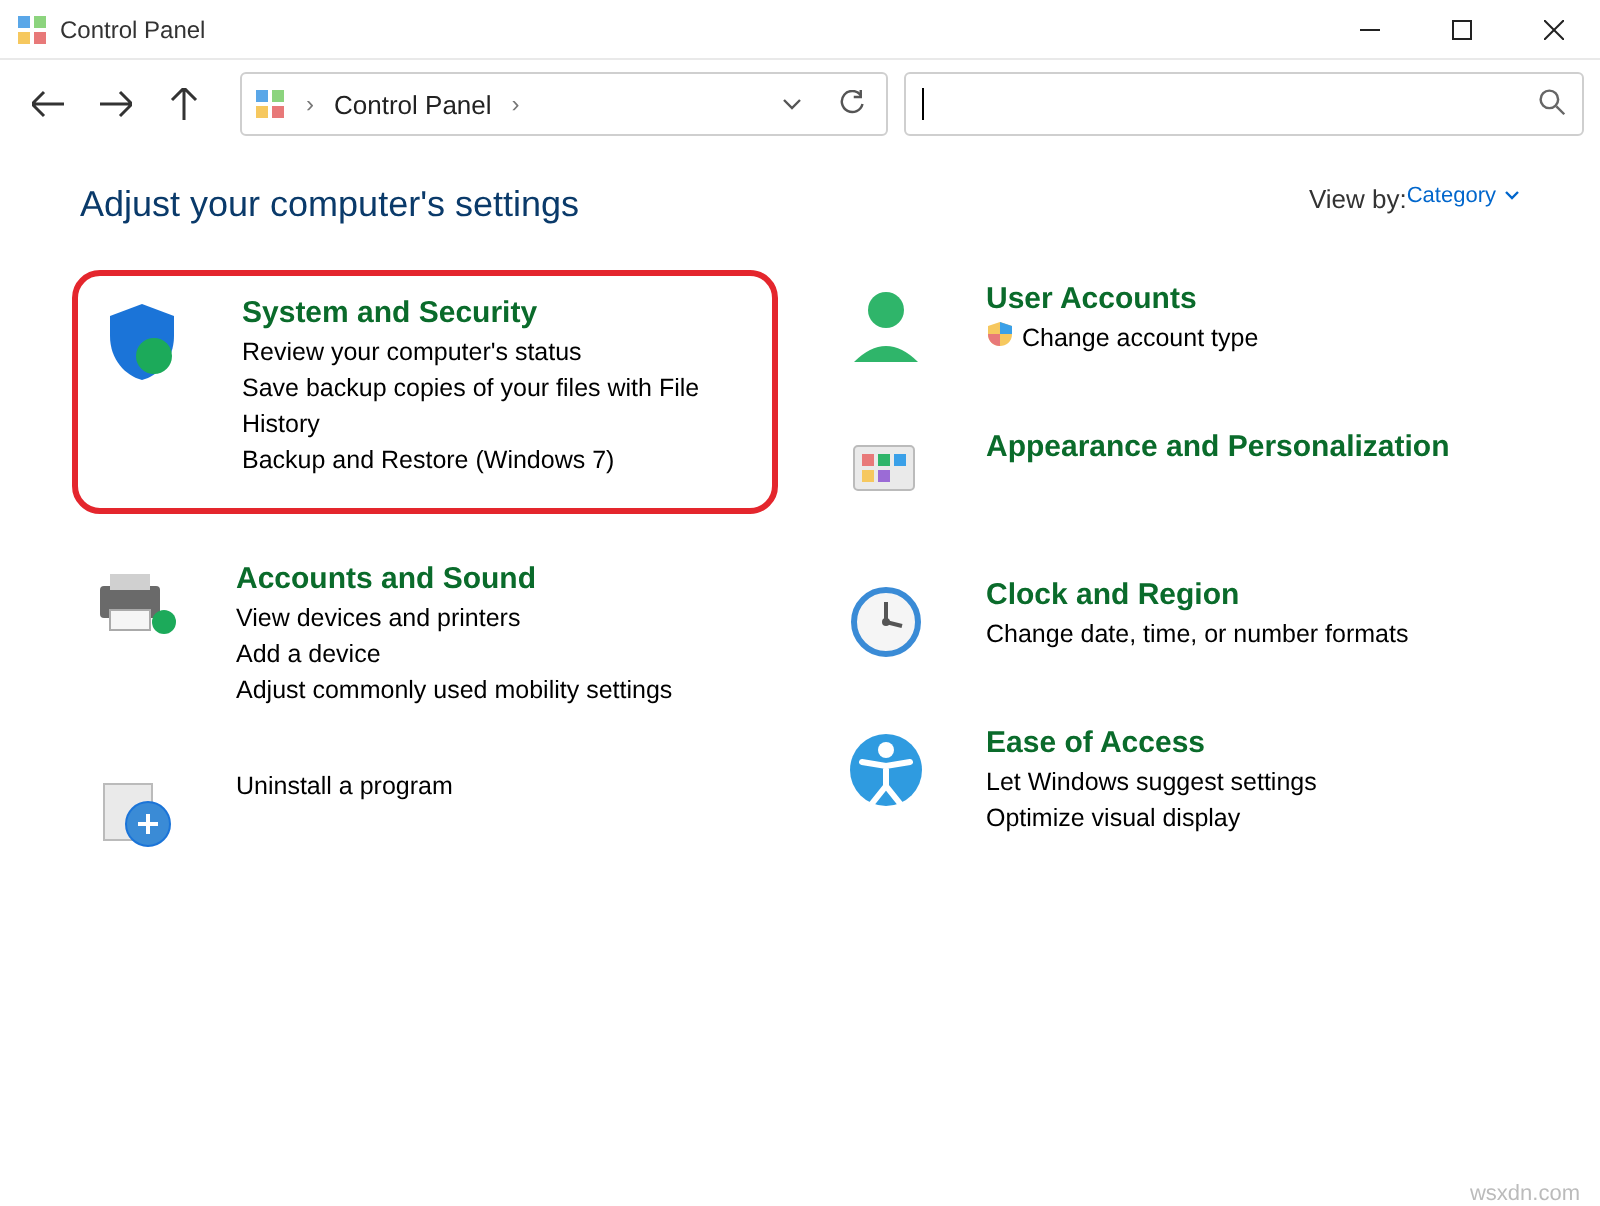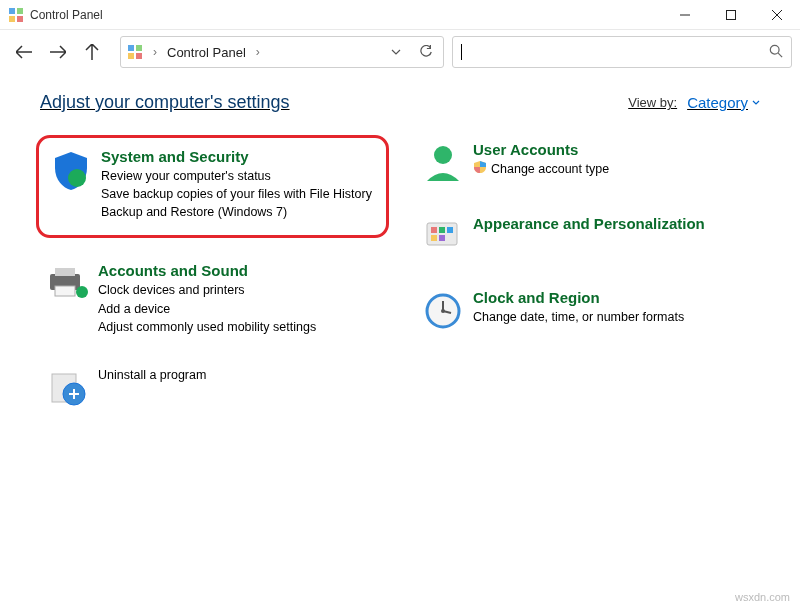--- a/index.html
+++ b/index.html
@@ -89,42 +89,41 @@
   .searchbox .cursor {
     width: 1px; height: 16px; background:#000;
   }
 
   
   .content {
     padding: 18px 40px 10px 40px;
   }
   .header-row {
     display:flex;
-    align-items:center;
+    align-items:flex-start;
     margin-bottom: 22px;
-    text-decoration: underline;
   }
   .heading {
     font-size: 18px;
     color: #0a3a6a;
     font-weight: 400;
   }
   .header-spacer { flex:1; }
-  .viewby-label { font-size: 13px; color: #333; margin-right: 10px; }
-  .viewby-val { color: #0066cc; font-size: 15px; display:flex; align-items:center; gap:4px; }
+  .viewby-label { font-size: 13px; color: #333; }
+  .viewby-val { color: #0066cc; font-size: 11px; display:flex; align-items:center; gap:4px; }
 
   .cols {
     display: flex;
     gap: 30px;
   }
   .col { flex: 1; }
 
   .cat {
     display: flex;
-    gap: 8px;
+    gap: 28px;
     margin-bottom: 18px;
     padding: 6px;
   }
   .cat.highlighted {
     border: 3px solid #e4262d;
     border-radius: 14px;
     padding: 10px 10px 14px 10px;
     margin-left: -4px;
     margin-right: -4px;
   }
@@ -281,21 +280,21 @@
         <div class="cat-icon">
           <svg width="44" height="44" viewBox="0 0 44 44">
             <rect x="4" y="12" width="30" height="16" rx="2" fill="#6a6a6a"></rect>
             <rect x="9" y="6" width="20" height="8" fill="#d0d0d0"></rect>
             <rect x="9" y="24" width="20" height="10" fill="#f5f5f5" stroke="#aaa"></rect>
             <circle cx="36" cy="30" r="6" fill="#1caa5a"></circle>
           </svg>
         </div>
         <div class="cat-body">
           <div class="cat-title">Accounts and Sound</div>
-          <a class="cat-link">Clock devices and printers</a>
+          <a class="cat-link">View devices and printers</a>
           <a class="cat-link">Add a device</a>
           <a class="cat-link">Adjust commonly used mobility settings</a>
         </div>
       </div>
 
       <div class="cat">
         <div class="cat-icon">
           <svg width="44" height="44" viewBox="0 0 44 44">
             <rect x="6" y="8" width="24" height="28" fill="#eaeaea" stroke="#bbb"></rect>
             <circle cx="28" cy="28" r="11" fill="#3a8bd6" stroke="#1b74d8"></circle>
@@ -355,18 +354,32 @@
             <line x1="22" y1="22" x2="22" y2="12" stroke="#555" stroke-width="2"></line>
             <line x1="22" y1="22" x2="30" y2="24" stroke="#555" stroke-width="2"></line>
           </svg>
         </div>
         <div class="cat-body">
           <div class="cat-title">Clock and Region</div>
           <a class="cat-link">Change date, time, or number formats</a>
         </div>
       </div>
 
+      <div class="cat">
+        <div class="cat-icon">
+          <svg width="44" height="44" viewBox="0 0 44 44">
+            <circle cx="22" cy="22" r="18" fill="#2f9be0"></circle>
+            <circle cx="22" cy="12" r="4" fill="#fff"></circle>
+            <path d="M10 18 L22 20 L34 18 M22 20 V30 M22 30 L14 40 M22 30 L30 40" stroke="#fff" stroke-width="3" fill="none" stroke-linecap="round"></path>
+          </svg>
+        </div>
+        <div class="cat-body">
+          <div class="cat-title">Ease of Access</div>
+          <a class="cat-link">Let Windows suggest settings</a>
+          <a class="cat-link">Optimize visual display</a>
+        </div>
+      </div>
 
     </div>
   </div>
 </div>
 
 <div class="watermark">wsxdn.com</div>
 
 </body></html>

